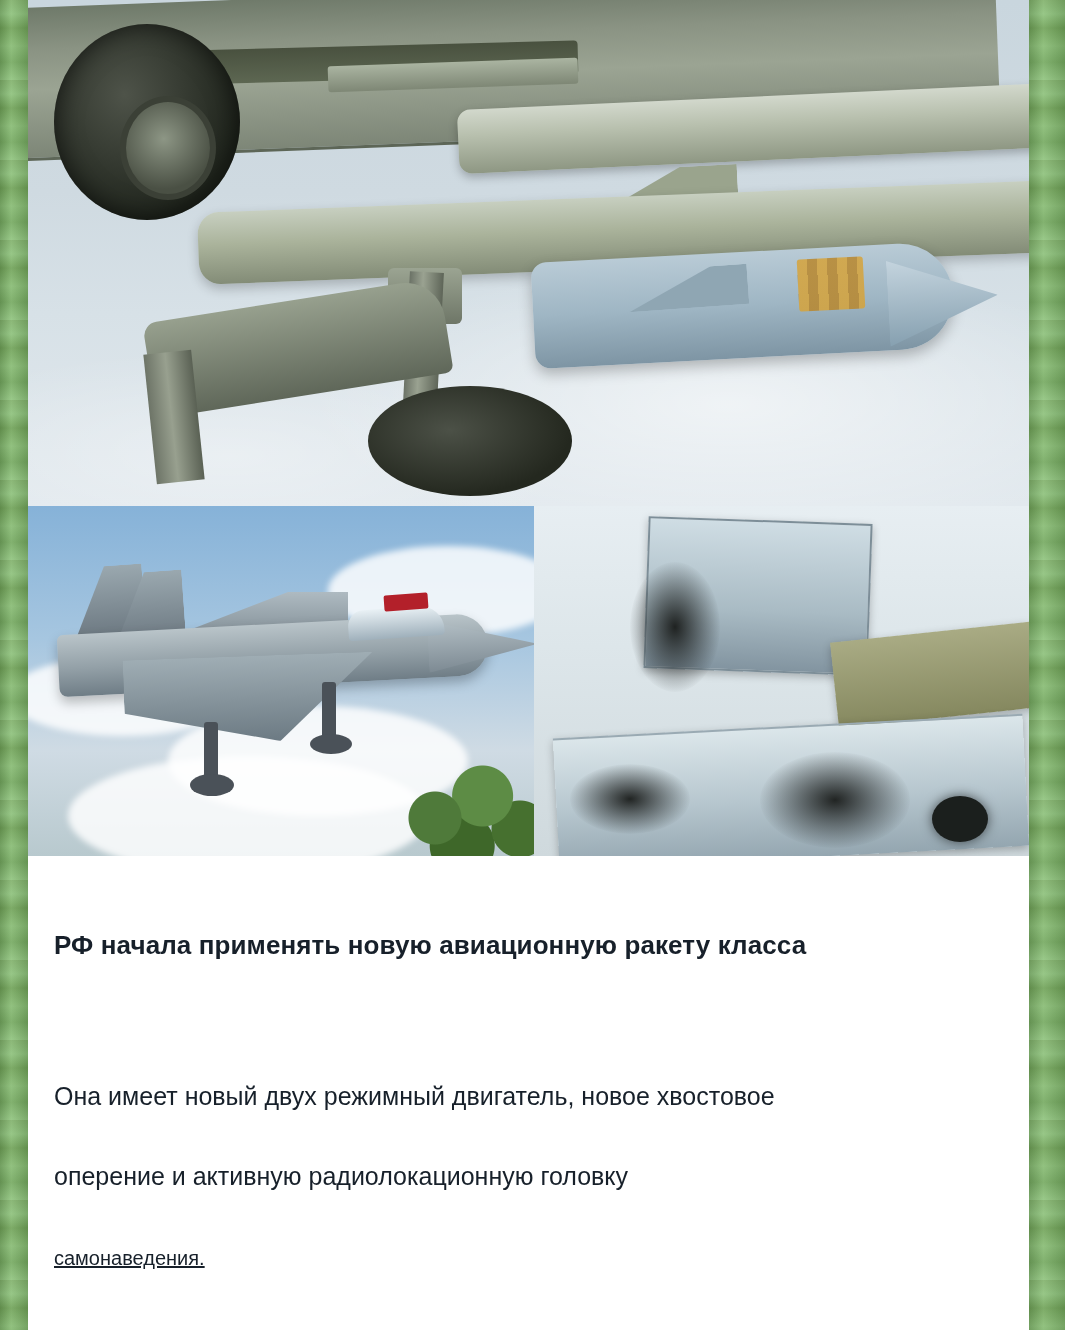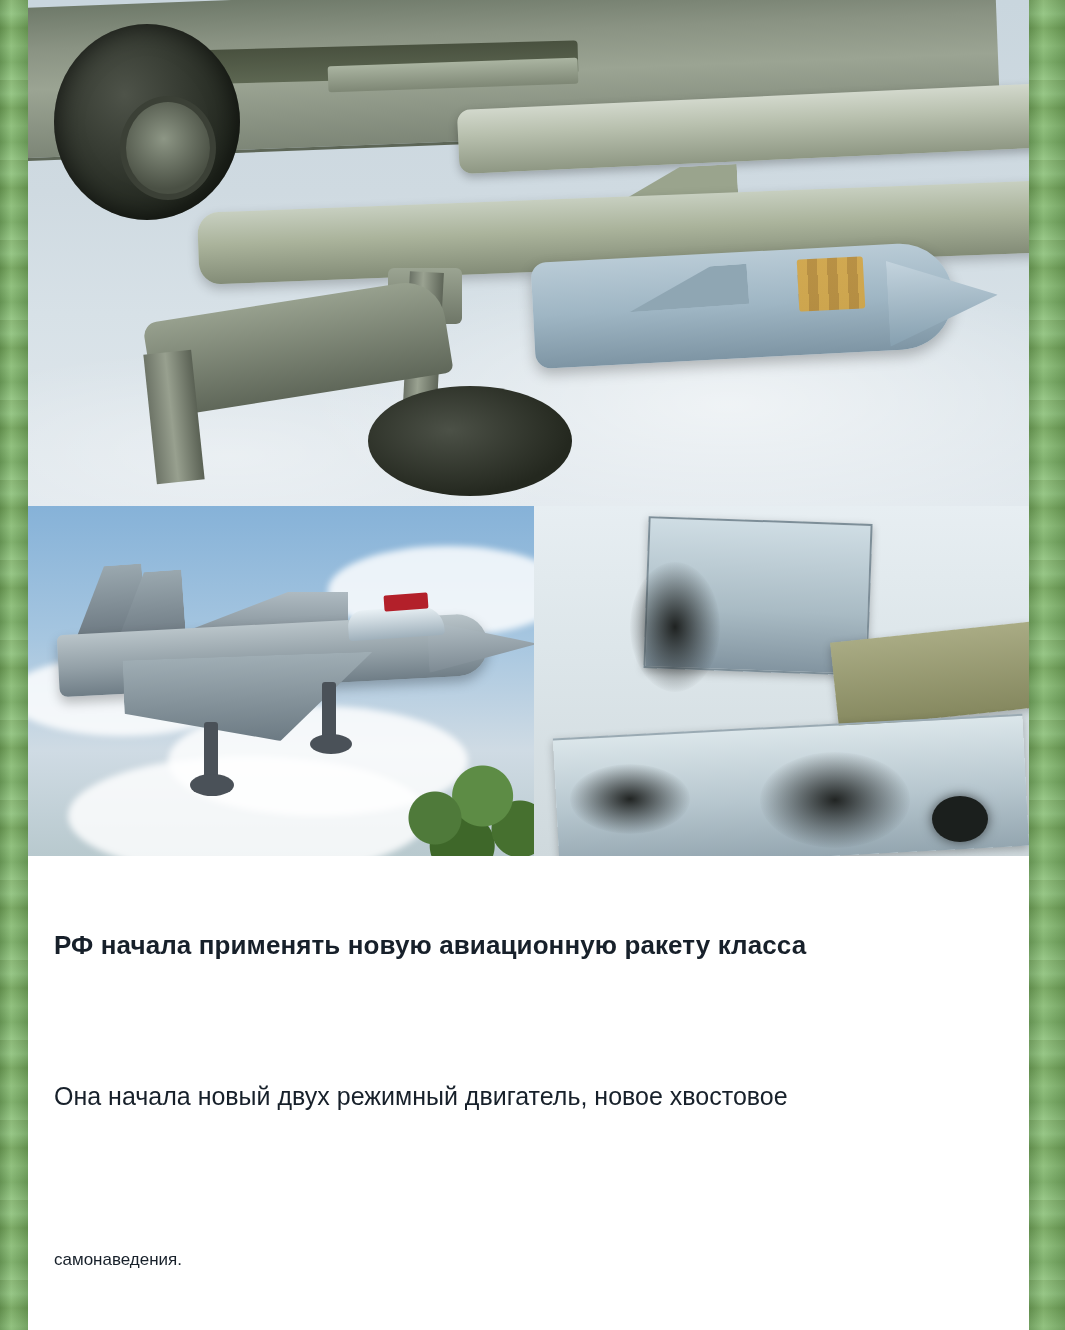--- a/index.html
+++ b/index.html
@@ -378,21 +378,21 @@
   }
   .para {
     color: #17202a;
     font-size: 24px;
     line-height: 40px;
     font-weight: 400;
     margin: 28px 0 0 0;
     white-space: pre-line;
   }
   .para.p1 { font-size: 25px; font-weight: 500; }
-  .para .small { font-size: 17px; }
+  .para .small { font-size: 20px; text-decoration: underline; }
 </style>
 </head>
 <body>
 
 <div id="app">
 
   <div class="rail left"></div>
   <div class="rail right"></div>
 
   <div class="post">
@@ -456,21 +456,21 @@
 
     </div>
 
     <div class="text-body">
 
       <h1 class="headline">
         <span>РФ начала применять новую авиационную ракету класса</span><br>
       </h1>
 
       <p class="para p1">
-        <span>Она начала новый двух режимный двигатель, новое хвостовое</span><br>
-        <br>
+        <span>Она имеет новый двух режимный двигатель, новое хвостовое</span><br>
+        <span>оперение и активную радиолокационную головку</span><br>
         <span class="small">самонаведения.</span>
       </p>
 
     </div>
 
   </div>
 </div>
 
 </body></html>

